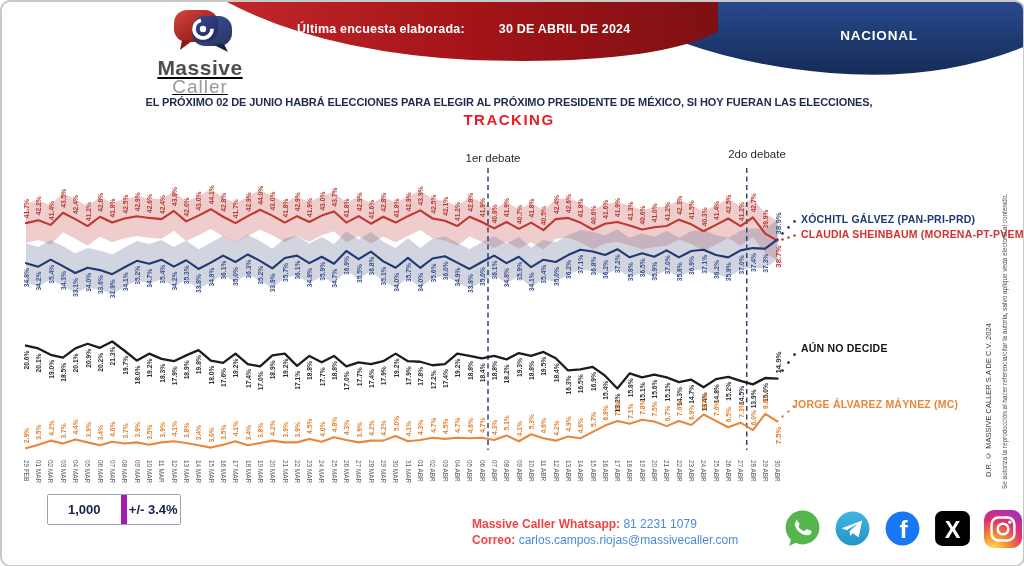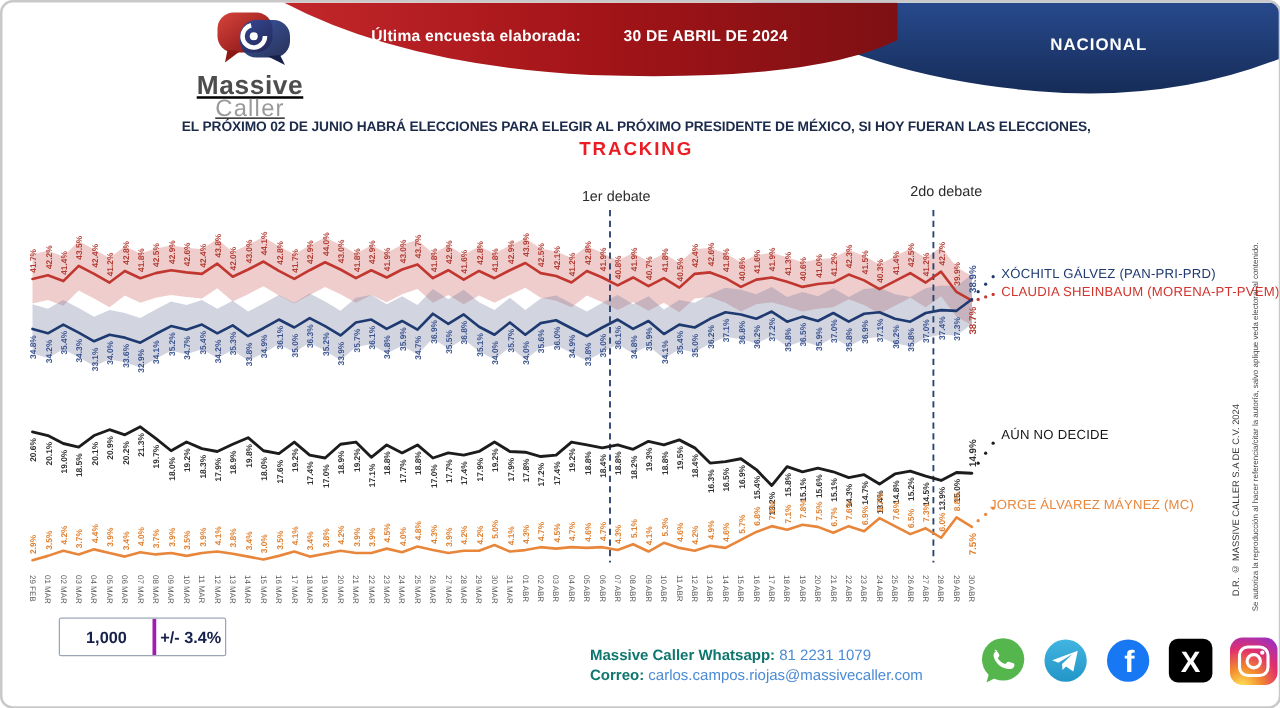--- a/index.html
+++ b/index.html
@@ -25,40 +25,40 @@
 
   
   .debate-label{position:absolute;font-size:11.5px;color:#2b2b2b;}
   #debate1{top:150px;left:455px;width:72px;text-align:center;}
   #debate2{top:146px;left:717px;width:76px;text-align:center;}
 
   
   #chart-wrap{position:absolute;top:140px;left:12px;width:795px;height:365px;}
 
   
-  .legend{position:absolute;font-weight:normal;font-size:10.5px;letter-spacing:.2px;white-space:nowrap;}
+  .legend{position:absolute;font-weight:bold;font-size:10.5px;letter-spacing:.2px;white-space:nowrap;}
   #legend-galvez{top:211px;left:799px;color:#1e3a70;}
   #legend-sheinbaum{top:226px;left:799px;color:#d0342c;}
   #legend-undecided{top:340px;left:799px;color:#141414;}
   #legend-maynez{top:396px;left:790px;color:#e8873c;}
 
   
   #stats-table{position:absolute;top:492px;left:45px;width:132px;border:1px solid #9aa5b5;border-radius:2px;overflow:hidden;font-size:0;}
   #stats-table .hdr{display:flex;background:#1e56a8;color:#fff;}
   #stats-table .hdr div{font-size:7.5px;font-weight:bold;text-align:center;padding:4px 2px;letter-spacing:.3px;}
   #stats-table .hdr .c1{width:72px;border-right:1px solid #476fae;}
   #stats-table .hdr .c2{width:52px;display:flex;align-items:center;justify-content:center;}
   #stats-table .bdy{display:flex;background:#fff;}
   #stats-table .bdy div{font-size:13px;font-weight:bold;color:#16204a;text-align:center;padding:7px 2px;}
-  #stats-table .bdy .c1{width:72px;border-right:3px solid #a21caf;}
+  #stats-table .bdy .c1{width:72px;border-right:6px solid #a21caf;}
   #stats-table .bdy .c2{width:52px;}
 
   
   #contact{position:absolute;top:514px;left:470px;font-size:12px;line-height:16px;white-space:nowrap;}
-  #contact .lab{font-weight:bold;color:#0f766e;}
+  #contact .lab{font-weight:bold;color:#ef4444;}
   #contact .val{color:#4a8ad4;}
 
   
   #social{position:absolute;top:506px;left:780px;display:flex;gap:9px;align-items:center;}
   .sicon{width:41px;height:41px;display:flex;align-items:center;justify-content:center;}
   #icon-instagram{width:38px;height:38px;border-radius:10px;background:radial-gradient(circle at 25% 105%, #fdd54f 6%, #f28a2f 32%, #e1306c 62%, #9b30c1 92%);display:flex;align-items:center;justify-content:center;}
 
   
   .vtext{position:absolute;writing-mode:vertical-rl;transform:rotate(180deg);color:#3a3a3a;white-space:nowrap;}
   #copyright{top:160px;left:982px;height:315px;font-size:7.5px;}

